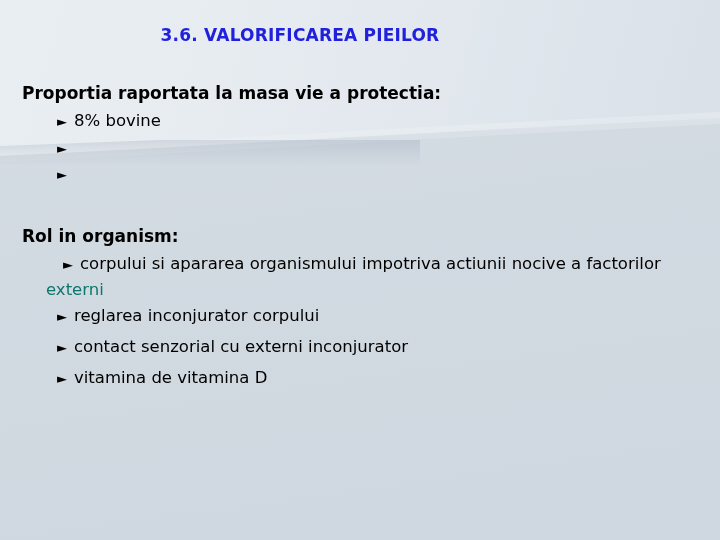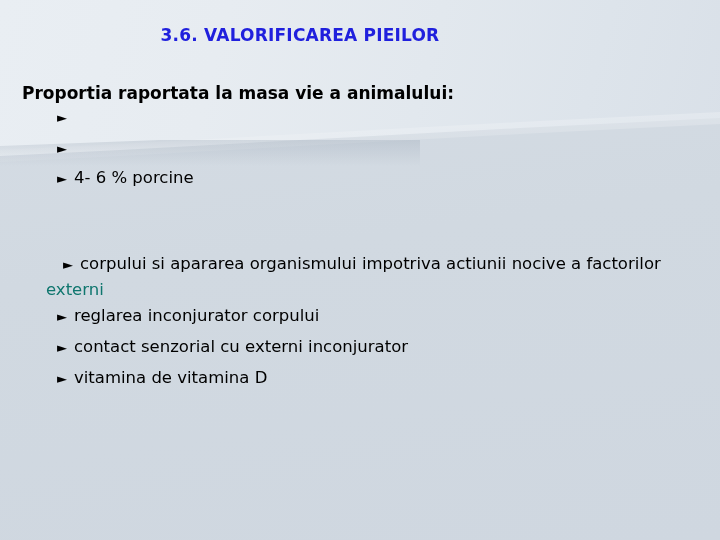--- a/index.html
+++ b/index.html
@@ -138,35 +138,36 @@
 
   <div class="bg-base"></div>
   <div class="bg-light"></div>
   <div class="bg-seam"></div>
   <div class="bg-shade"></div>
 
   <div class="content">
 
     <div class="slide-title">3.6. VALORIFICAREA PIEILOR</div>
 
-    <div class="heading heading-1">Proportia raportata la masa vie a animalului:</div>
+    <div class="heading heading-1">Proportia raportata la masa vie a protectia:</div>
 
     <div class="bullet-row b1">
       <span class="bullet-mark">►</span>
+      <span class="bullet-text">8% bovine</span>
     </div>
 
     <div class="bullet-row b2">
       <span class="bullet-mark">►</span>
     </div>
 
     <div class="bullet-row b3">
       <span class="bullet-mark">►</span>
-      <span class="bullet-text">4- 6 % porcine</span>
     </div>
 
+    <div class="heading heading-2">Rol in organism:</div>
 
     <div class="bullet-row b4">
       <span class="bullet-mark">►</span>
       <span class="bullet-text">corpului si apararea organismului impotriva actiunii nocive a factorilor</span>
     </div>
     <div class="wrap-line">externi</div>
 
     <div class="bullet-row b5">
       <span class="bullet-mark">►</span>
       <span class="bullet-text">reglarea inconjurator corpului</span>

